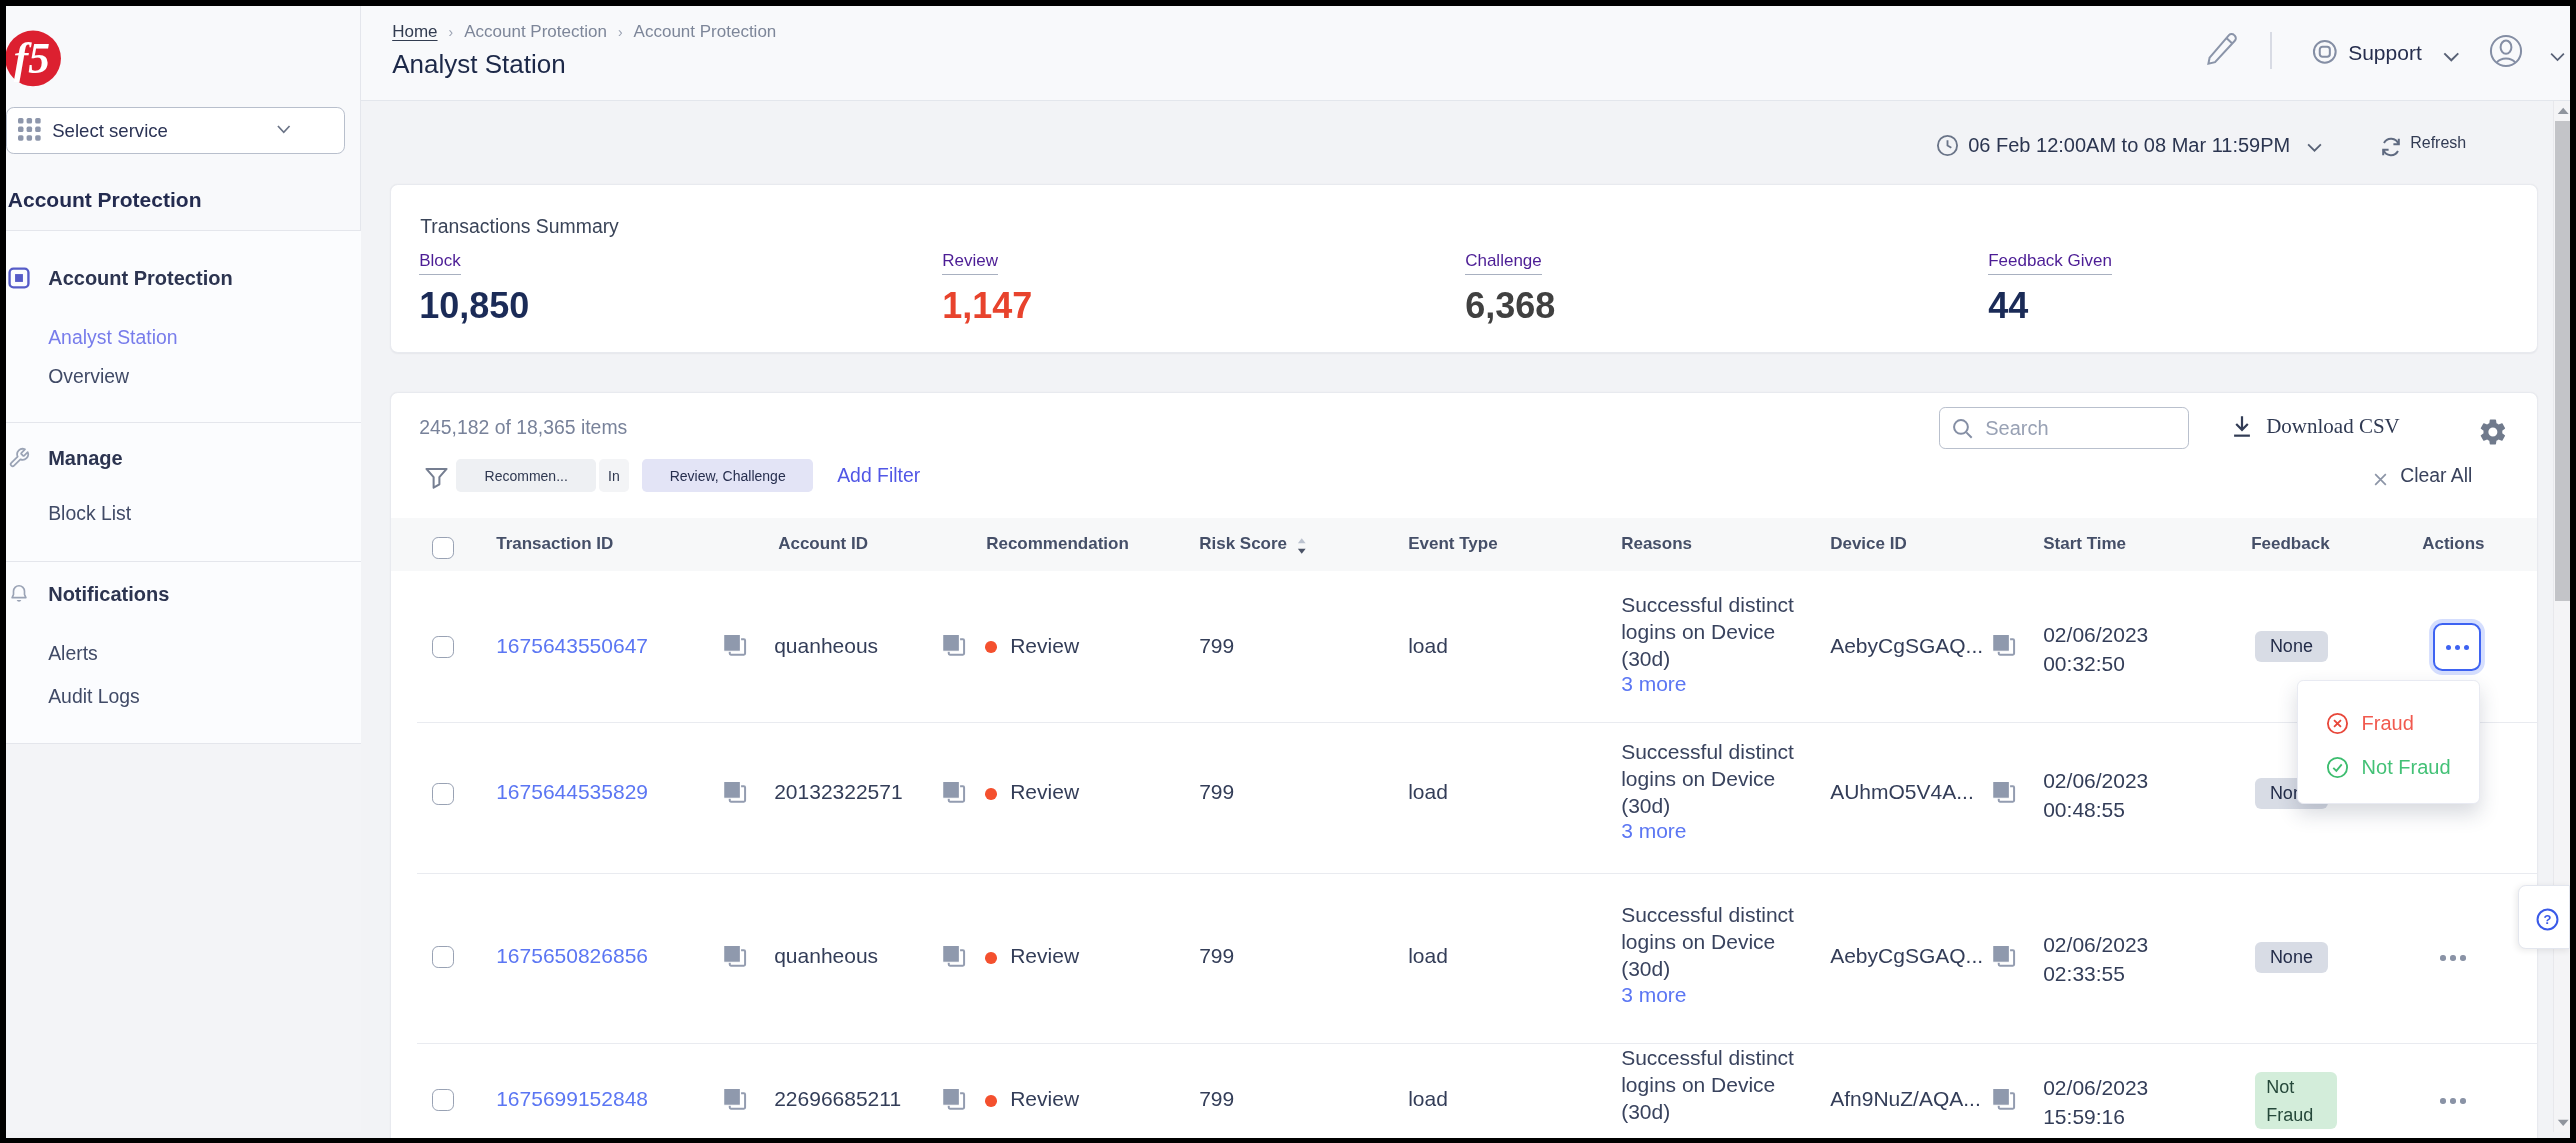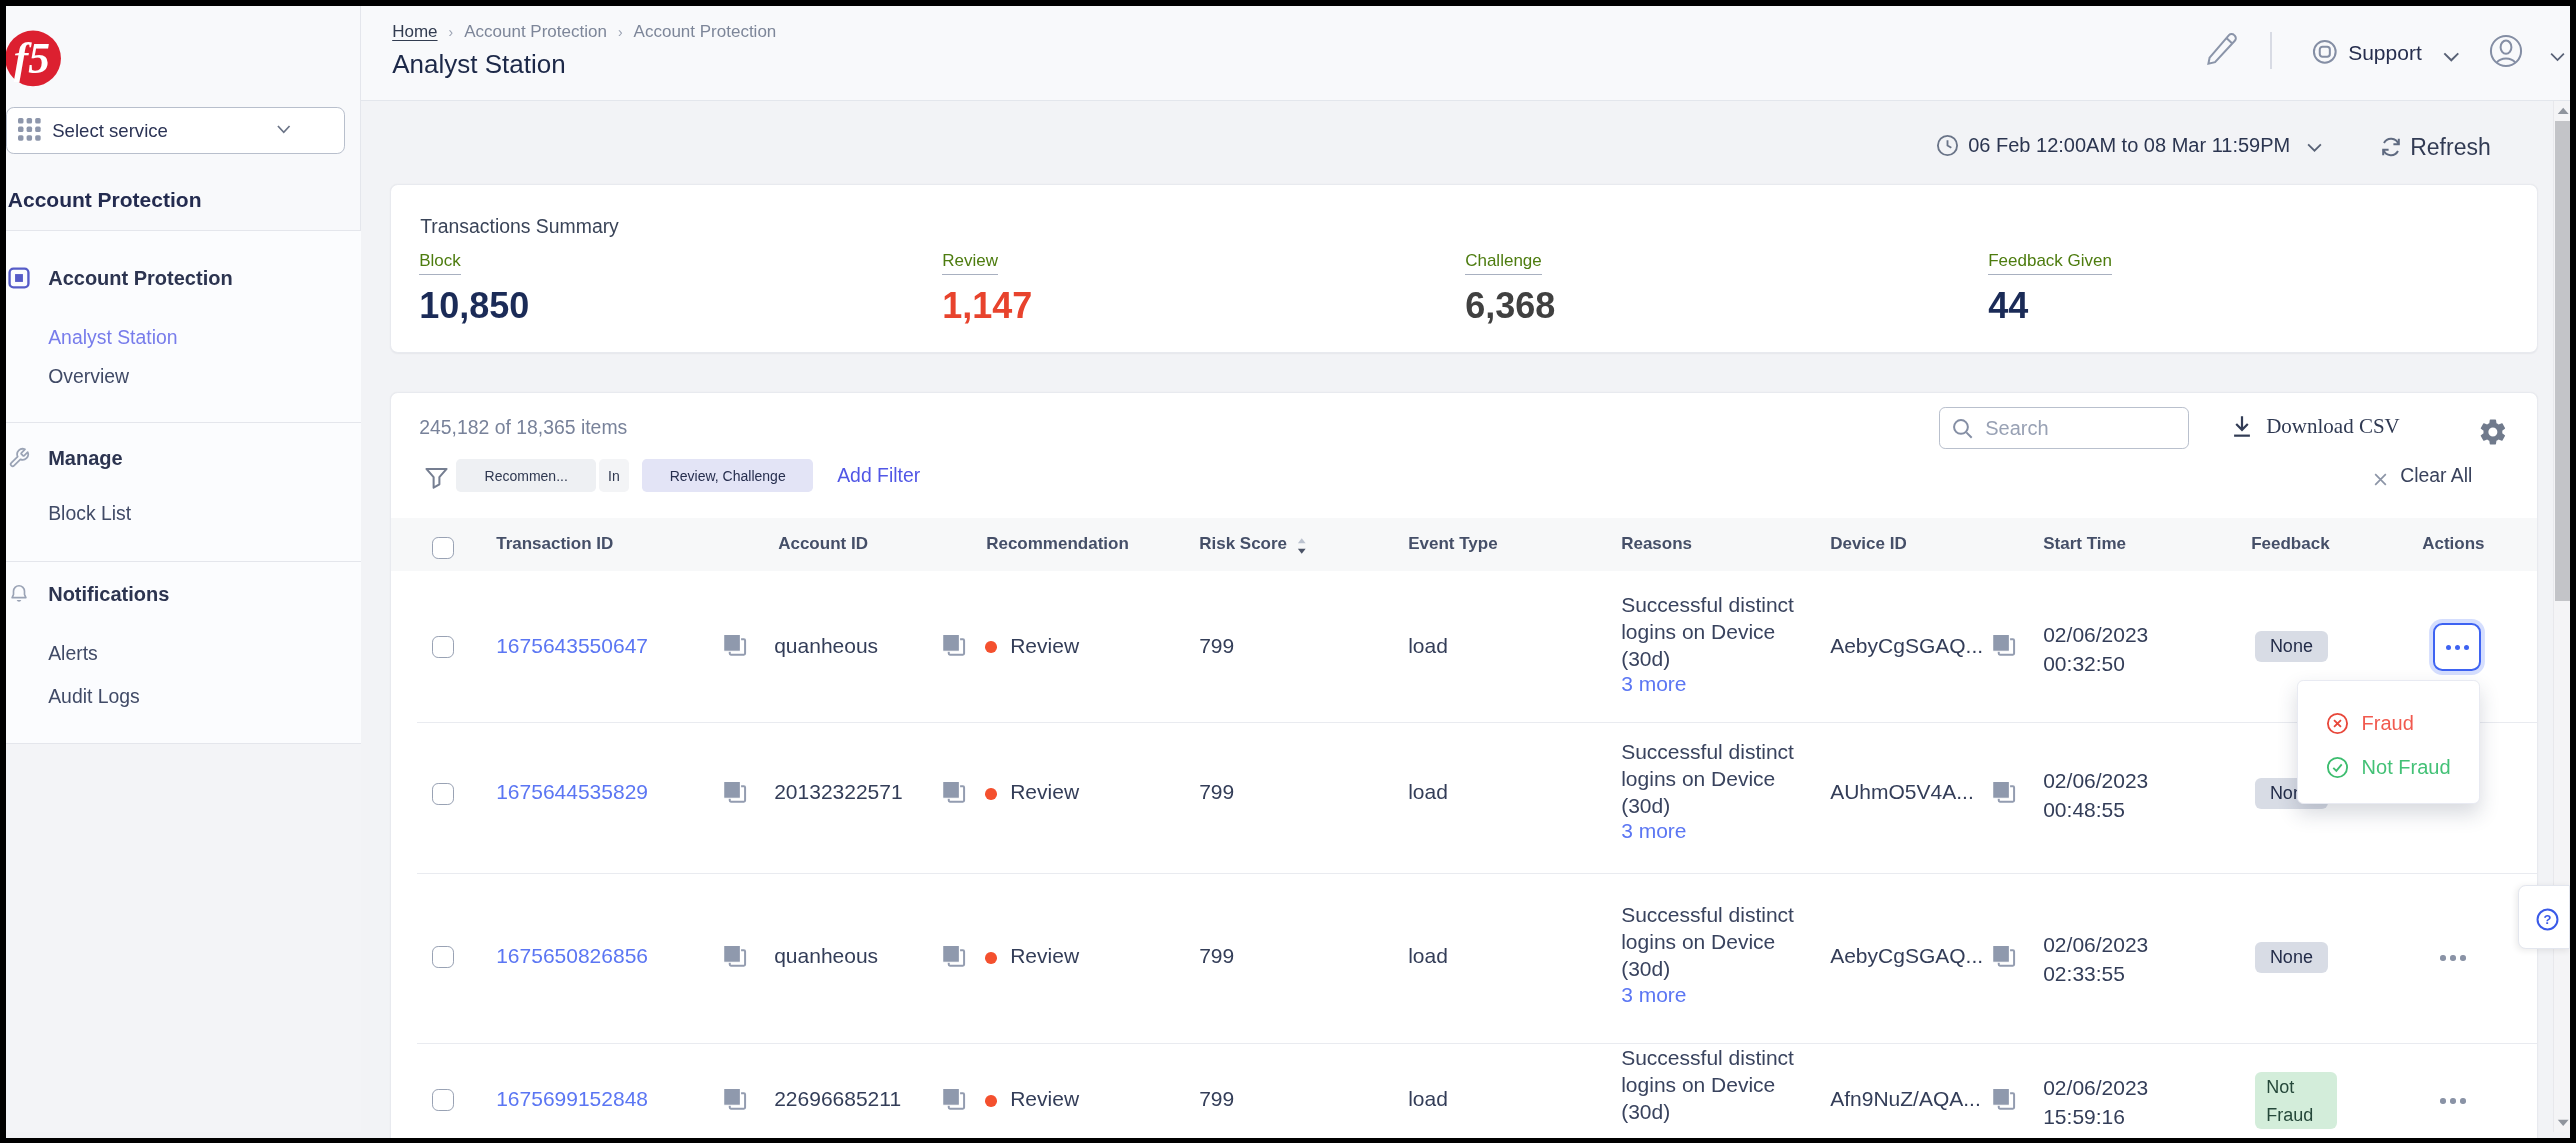--- a/index.html
+++ b/index.html
@@ -25,28 +25,28 @@
 .navsub.active { color:#777ceb; }
 .navicon { position:absolute; left:1.6px; }
 
 
 #header { position:absolute; left:355px; top:0; width:2209px; height:95px; background:#f8f9fb; border-bottom:0.8px solid #e3e6ec; }
 #crumbs { position:absolute; left:386px; top:15.5px; font-size:17px; color:#7d8699; }
 #crumbs .home { color:#323c50; text-decoration:underline; text-underline-offset:3.1px; }
 #crumbs .sep { color:#9aa2b2; padding:0 11px; font-size:14px; }
 #title { position:absolute; left:386px; top:43px; font-size:26px; font-weight:500; color:#1c2848; }
 #datetext { position:absolute; left:1962px; top:128px; font-size:20px; color:#2b3550; }
-#refreshtext { position:absolute; left:2404px; top:128px; font-size:23px; color:#323b54; }
+#refreshtext { position:absolute; left:2404px; top:128px; font-size:16px; color:#323b54; }
 
 
 .card { position:absolute; background:#fff; border:0.8px solid #e8eaef; border-radius:7.8px; box-shadow:0 0.8px 1.6px rgba(16,24,40,.05); }
 #sumcard { left:384px; top:178px; width:2148px; height:169px; }
 #sumcard .stitle { position:absolute; left:29px; top:30px; font-size:19.4px; color:#3a4458; }
 .stat { position:absolute; top:66px; }
-.stat .lab { display:inline-block; font-size:17px; color:#4d7c0f; border-bottom:0.8px solid #a8b0c0; padding-bottom:3.1px; }
+.stat .lab { display:inline-block; font-size:17px; color:#4c1d95; border-bottom:0.8px solid #a8b0c0; padding-bottom:3.1px; }
 .stat .val { margin-top:9.3px; font-size:36px; font-weight:bold; color:#1b2b57; }
 .stat .val.red { color:#e8432d; }
 .stat .val.orange { color:#404040; }
 
 #tblcard { left:384px; top:386px; width:2148px; height:751px; border-radius:7.8px 7.8px 0 0; }
 #items { position:absolute; left:28px; top:22.5px; font-size:19.4px; color:#78829a; }
 #searchbox { position:absolute; left:1548px; top:14px; width:250px; height:42px; border:1.6px solid #b9c0cd; border-radius:6.2px; background:#fff; }
 #searchbox .ph { position:absolute; left:45px; top:8.5px; font-size:20px; color:#98a1b4; }
 #dlcsv { position:absolute; left:1875px; top:21px; font-size:21px; color:#2f3952;font-family:Liberation Serif, serif; }
 #clearall { position:absolute; left:2009px; top:71px; font-size:19.4px; color:#39425c; }

